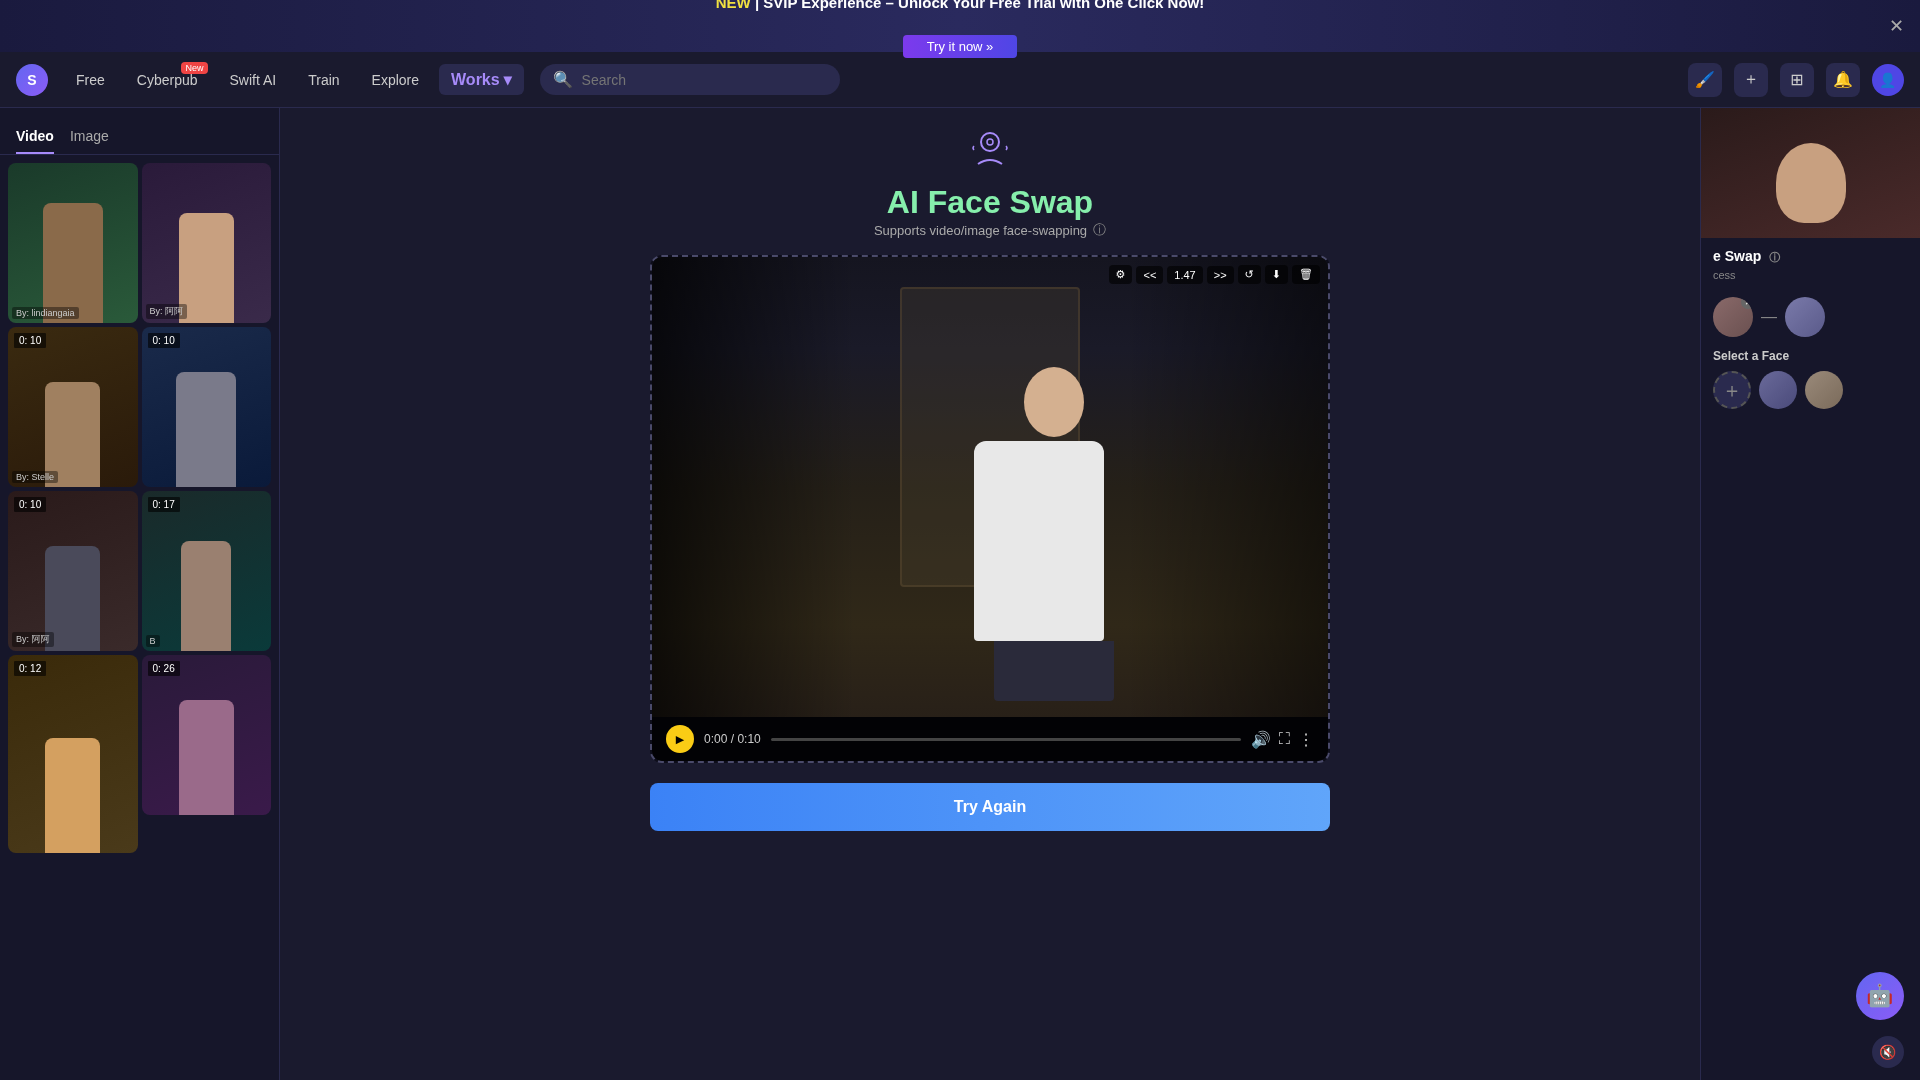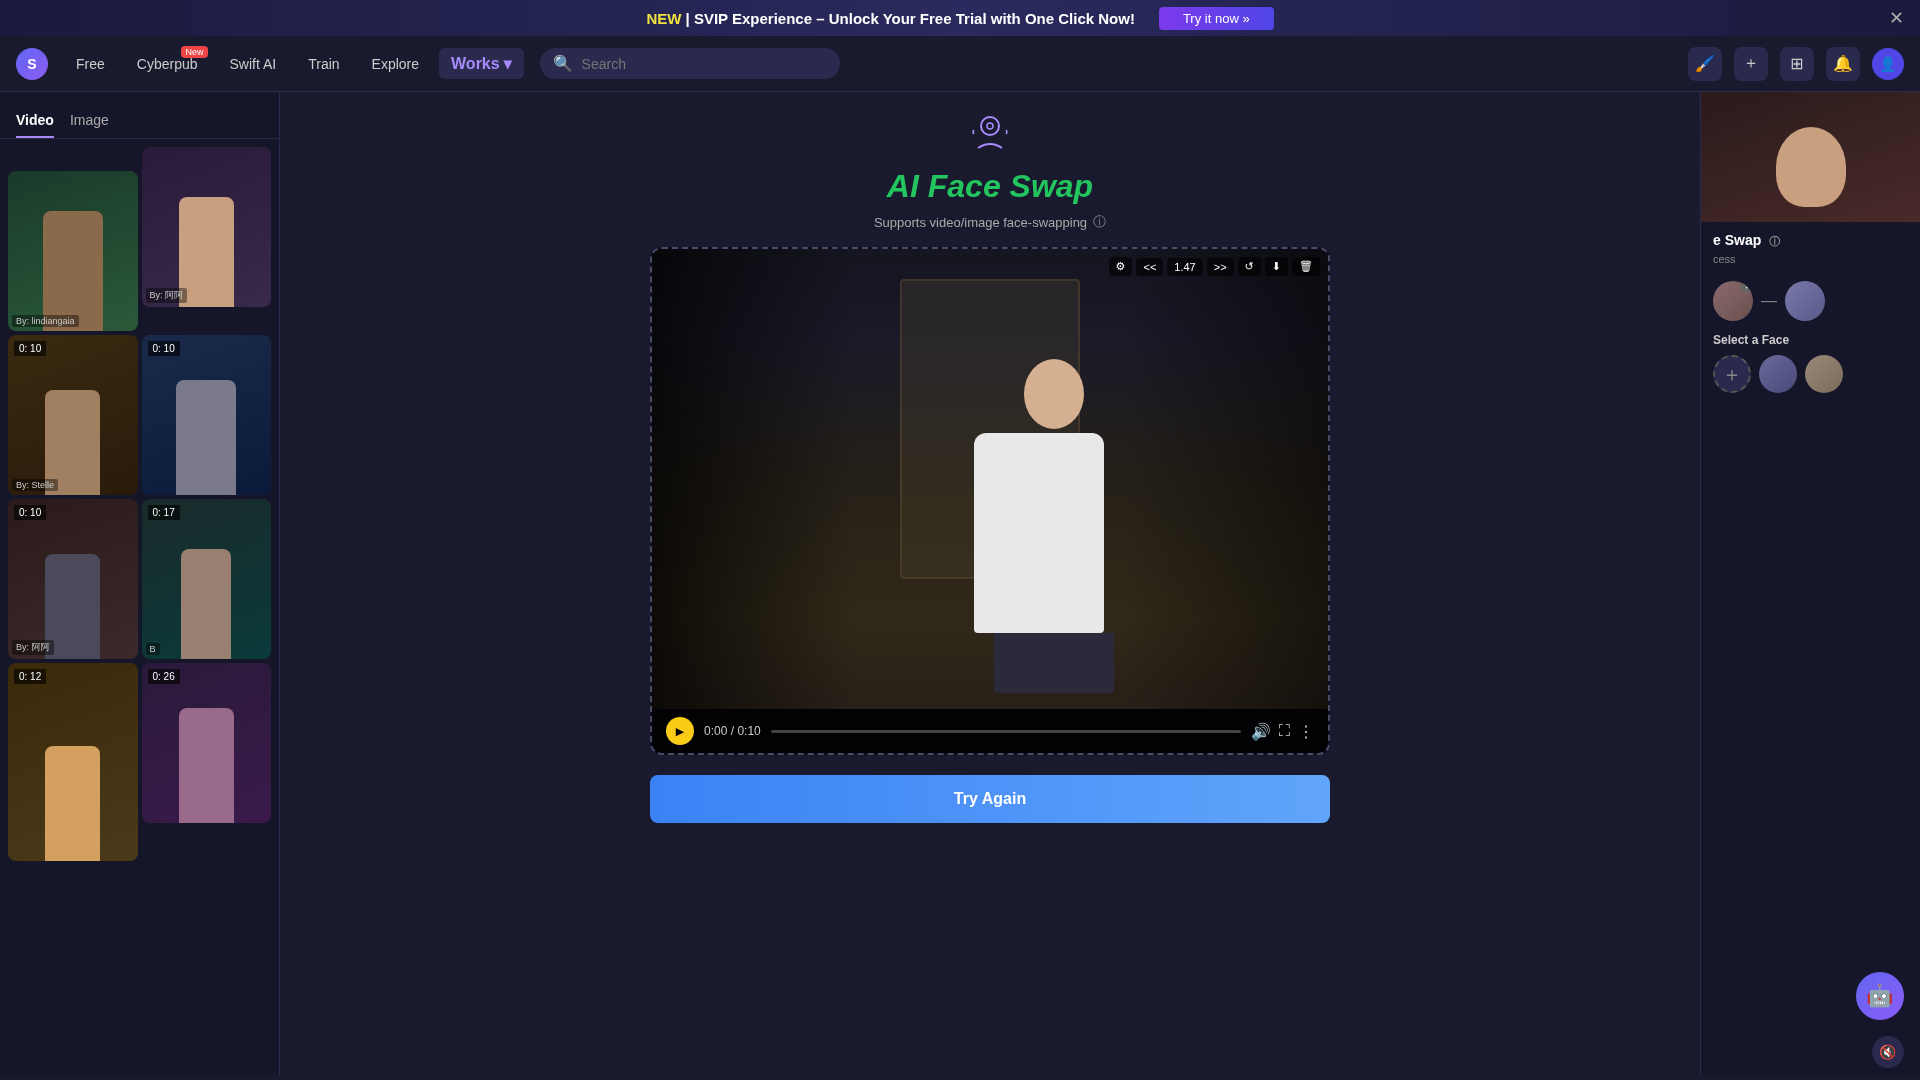--- a/index.html
+++ b/index.html
@@ -1,26 +1,27 @@
 <!DOCTYPE html>
 <html><head>
   <meta charset="utf-8">
   <style>
     * { margin: 0; padding: 0; box-sizing: border-box; }
     body { background: #1a1a2e; color: #fff; font-family: Arial, sans-serif; width: 1920px; height: 1080px; overflow: hidden; }
 
     
     .banner {
       background: linear-gradient(90deg, #1a1a3e, #2a2a5e, #1a1a3e);
-      height: 36px;
+      height: 52px;
       display: flex;
       align-items: center;
       justify-content: center;
       gap: 24px;
       position: relative;
+      flex-direction: column;
     }
     .banner-text { color: #fff; font-size: 15px; font-weight: 600; }
     .banner-text span { color: #f0e040; }
     .banner-btn {
       background: linear-gradient(90deg, #7c3aed, #4f46e5);
       color: #fff;
       border: none;
       padding: 4px 24px;
       border-radius: 4px;
       font-size: 13px;
@@ -201,21 +202,21 @@
       bottom: 4px;
       left: 4px;
       font-size: 9px;
       color: #ccc;
       background: rgba(0,0,0,0.4);
       padding: 1px 4px;
       border-radius: 2px;
     }
 
     
-    .gi-1 { background: linear-gradient(135deg, #2c4a2c, #1a3a1a); margin-top: 24px; }
+    .gi-1 { background: linear-gradient(135deg, #2c4a2c, #1a3a1a); }
     .gi-2 { background: linear-gradient(135deg, #3a2a3a, #2a1a2a); }
     .gi-3 { background: linear-gradient(135deg, #3a3020, #2a2010); }
     .gi-4 { background: linear-gradient(135deg, #1a2a3a, #0a1a2a); }
     .gi-5 { background: linear-gradient(135deg, #2a1a1a, #3a2020); }
     .gi-6 { background: linear-gradient(135deg, #1a2a2a, #0a1a1a); }
     .gi-7 { background: linear-gradient(135deg, #3a2a1a, #2a1a0a); }
     .gi-8 { background: linear-gradient(135deg, #2a1a3a, #1a0a2a); }
 
     
     .content-area {
@@ -235,23 +236,22 @@
       margin-bottom: 16px;
     }
     .tool-icon {
       font-size: 32px;
       margin-bottom: 8px;
       color: #a78bfa;
     }
     .tool-title {
       font-size: 32px;
       font-weight: 700;
-      color: #22c55e;
-      margin-bottom: 8px;
-      font-style: italic;
+      color: #86efac;
+      margin-bottom: 0;
     }
     .tool-subtitle {
       font-size: 13px;
       color: #aaa;
       display: flex;
       align-items: center;
       gap: 6px;
     }
 
     

